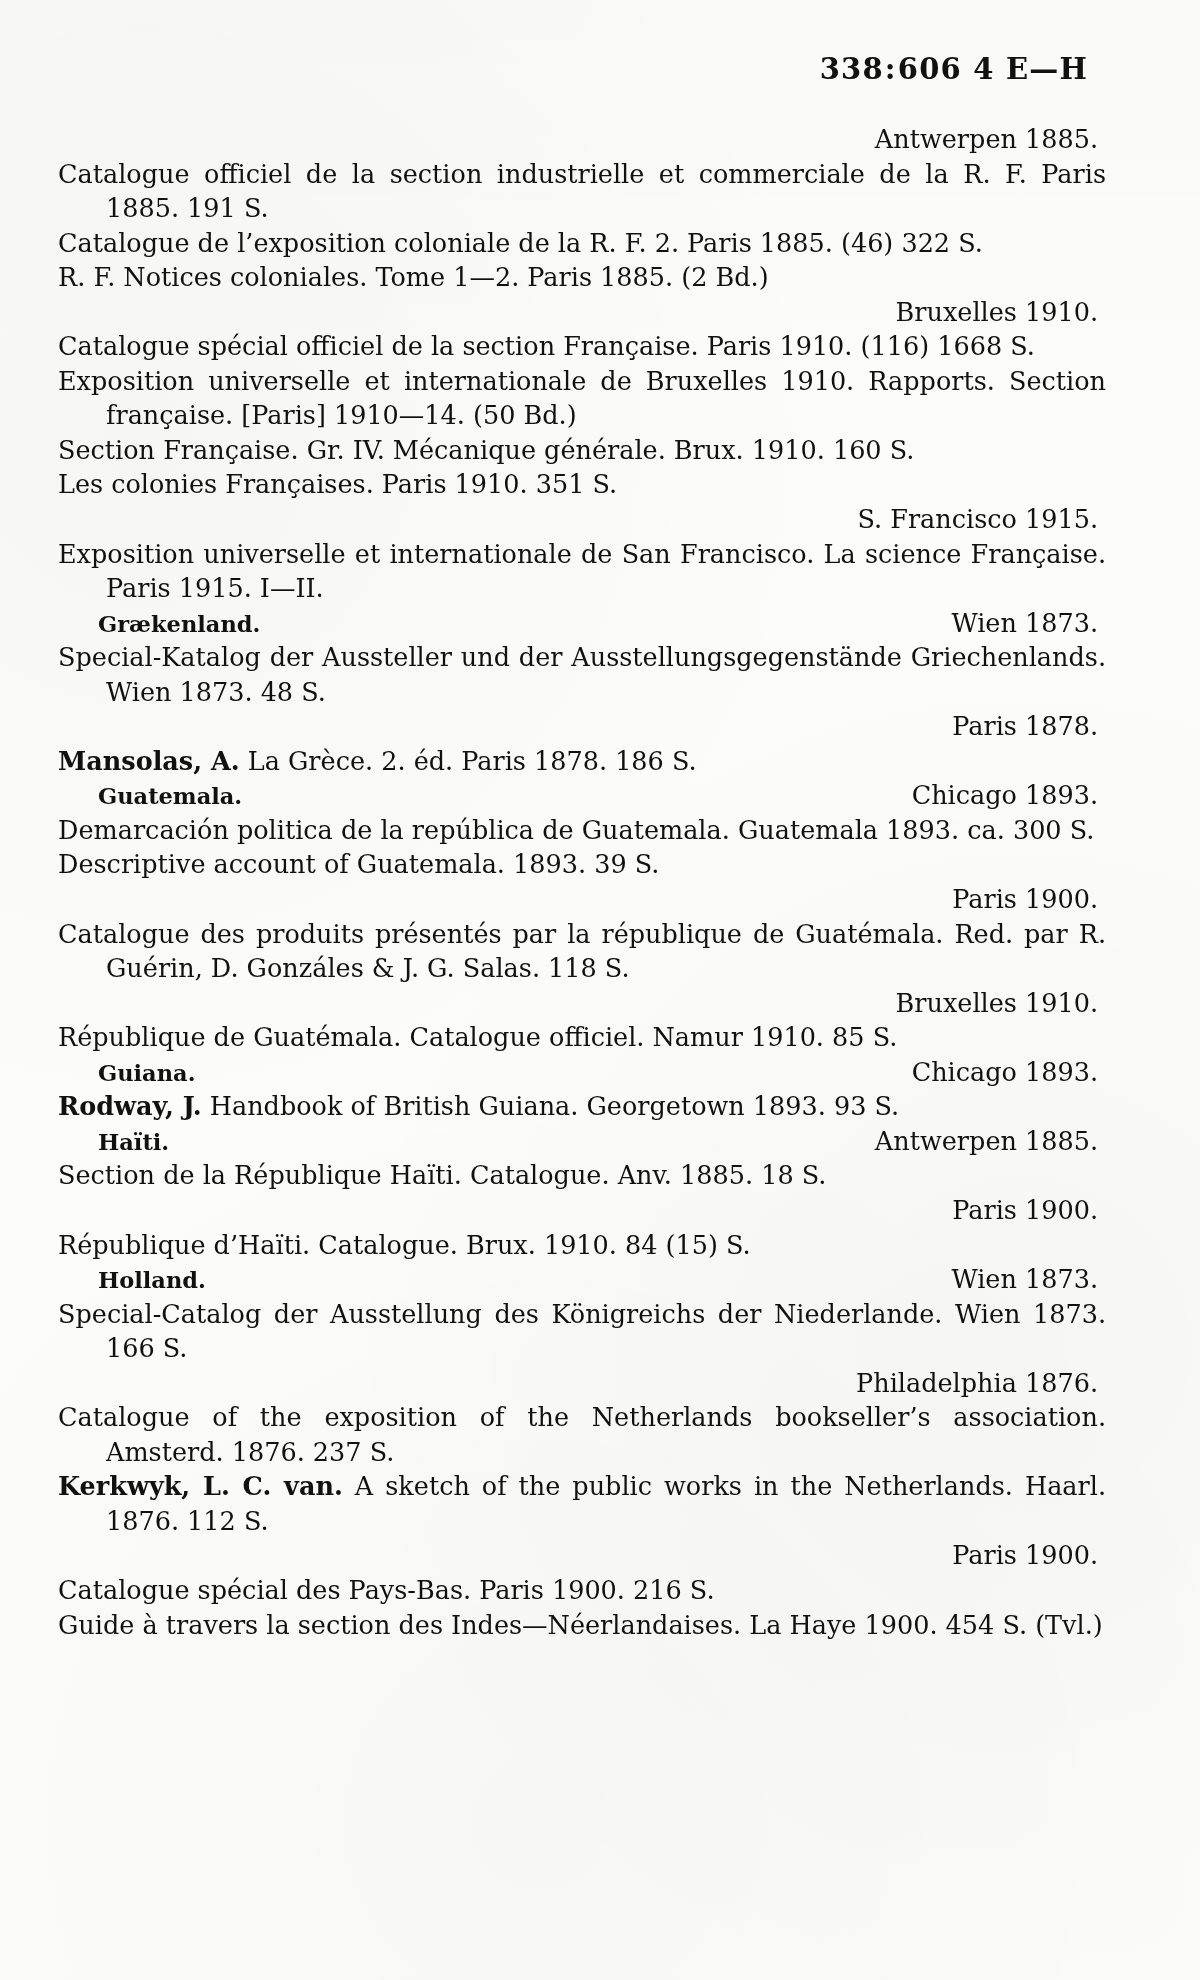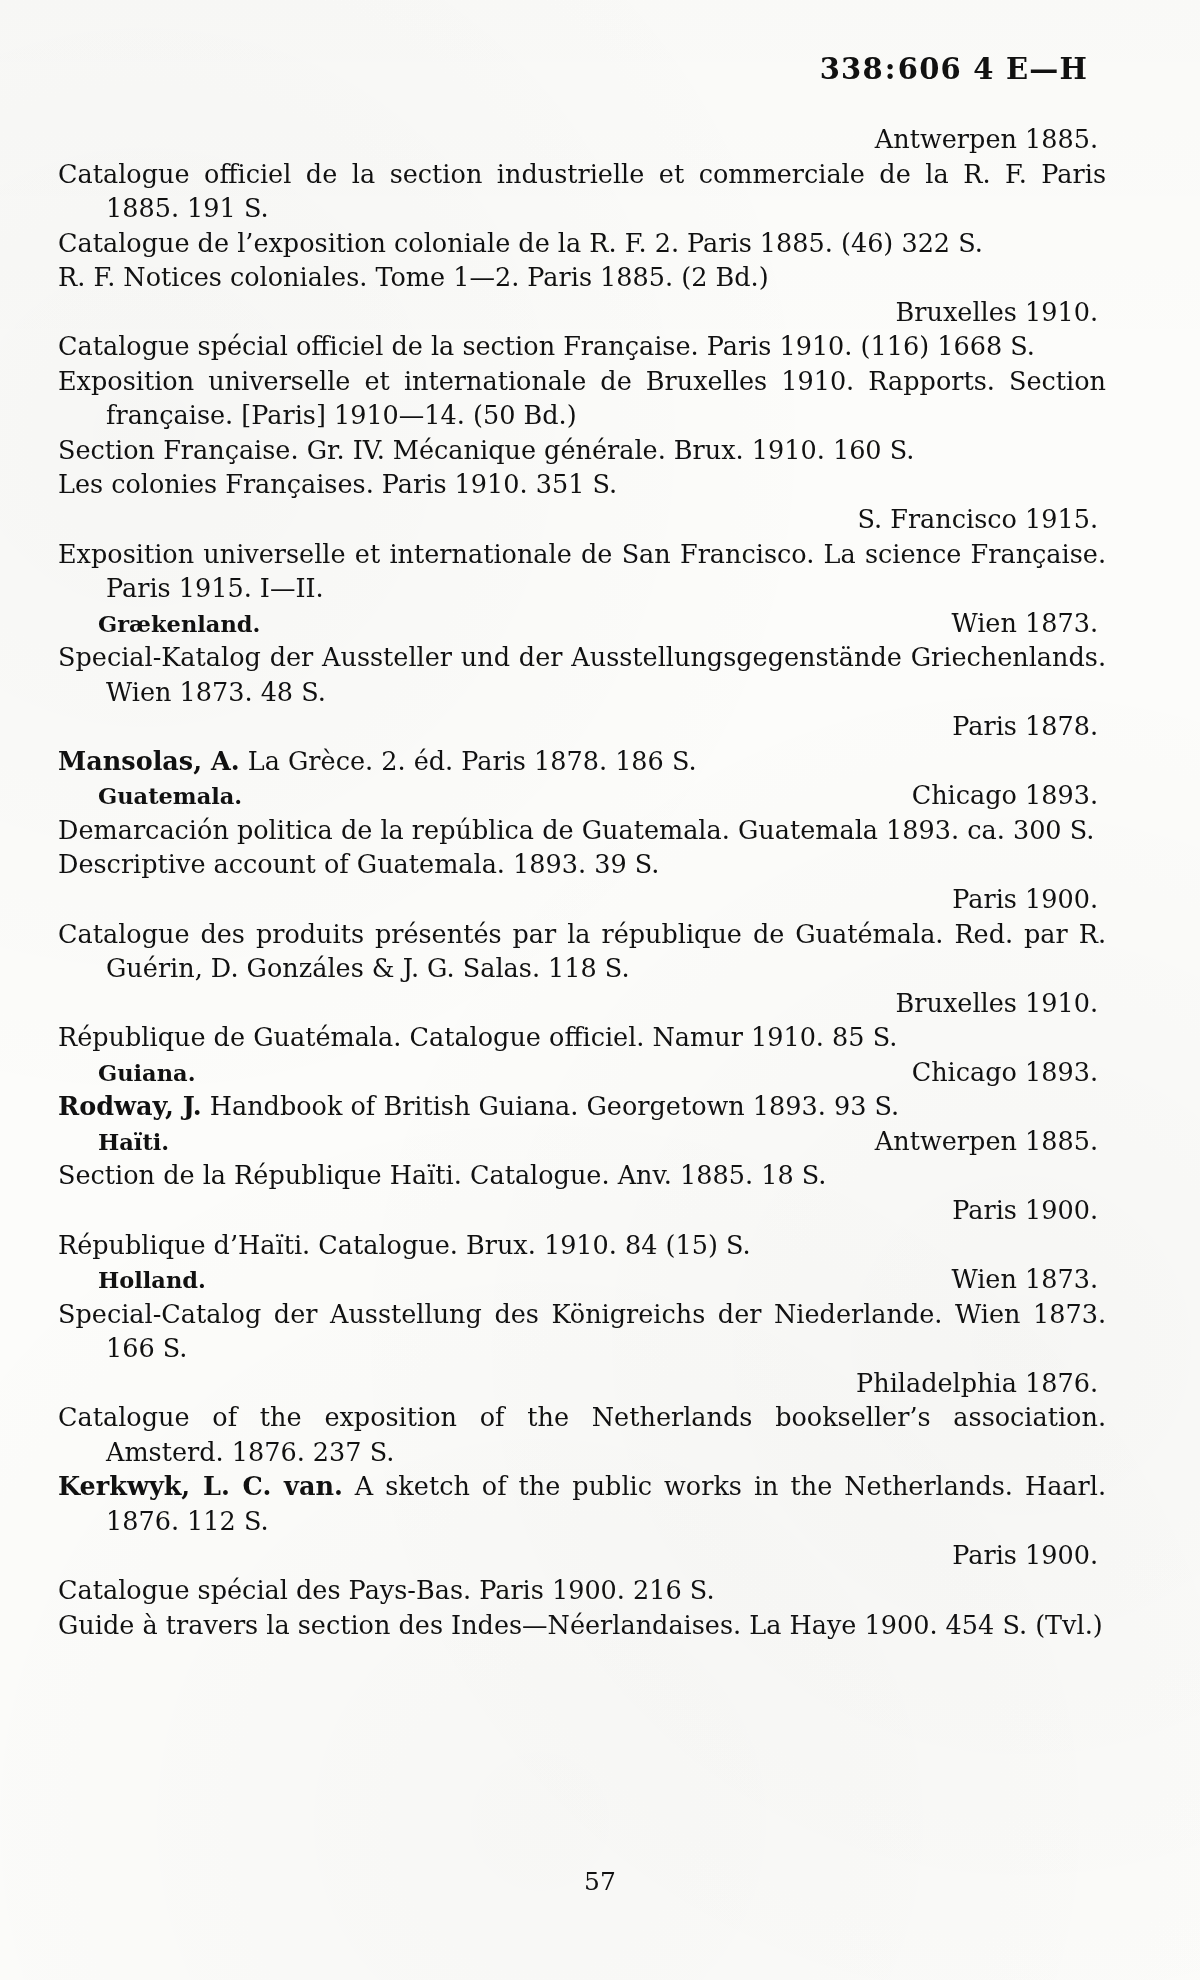--- a/index.html
+++ b/index.html
@@ -147,14 +147,13 @@
       </div>
       <div class="entry">Special-Catalog der Ausstellung des Königreichs der Niederlande. Wien 1873. 166 S.</div>
       <div class="place">Philadelphia 1876.</div>
       <div class="entry">Catalogue of the exposition of the Netherlands bookseller’s association. Amsterd. 1876. 237 S.</div>
       <div class="entry"><span class="author">Kerkwyk, L. C. van.</span> <span>A sketch of the public works in the Netherlands. Haarl. 1876. 112 S.</span></div>
       <div class="place">Paris 1900.</div>
       <div class="entry">Catalogue spécial des Pays-Bas. Paris 1900. 216 S.</div>
       <div class="entry">Guide à travers la section des Indes—Néerlandaises. La Haye 1900. 454 S. (Tvl.)</div>
     </div>
 
-  <div class="folio">57</div>
 </div>
 
 </body></html>

